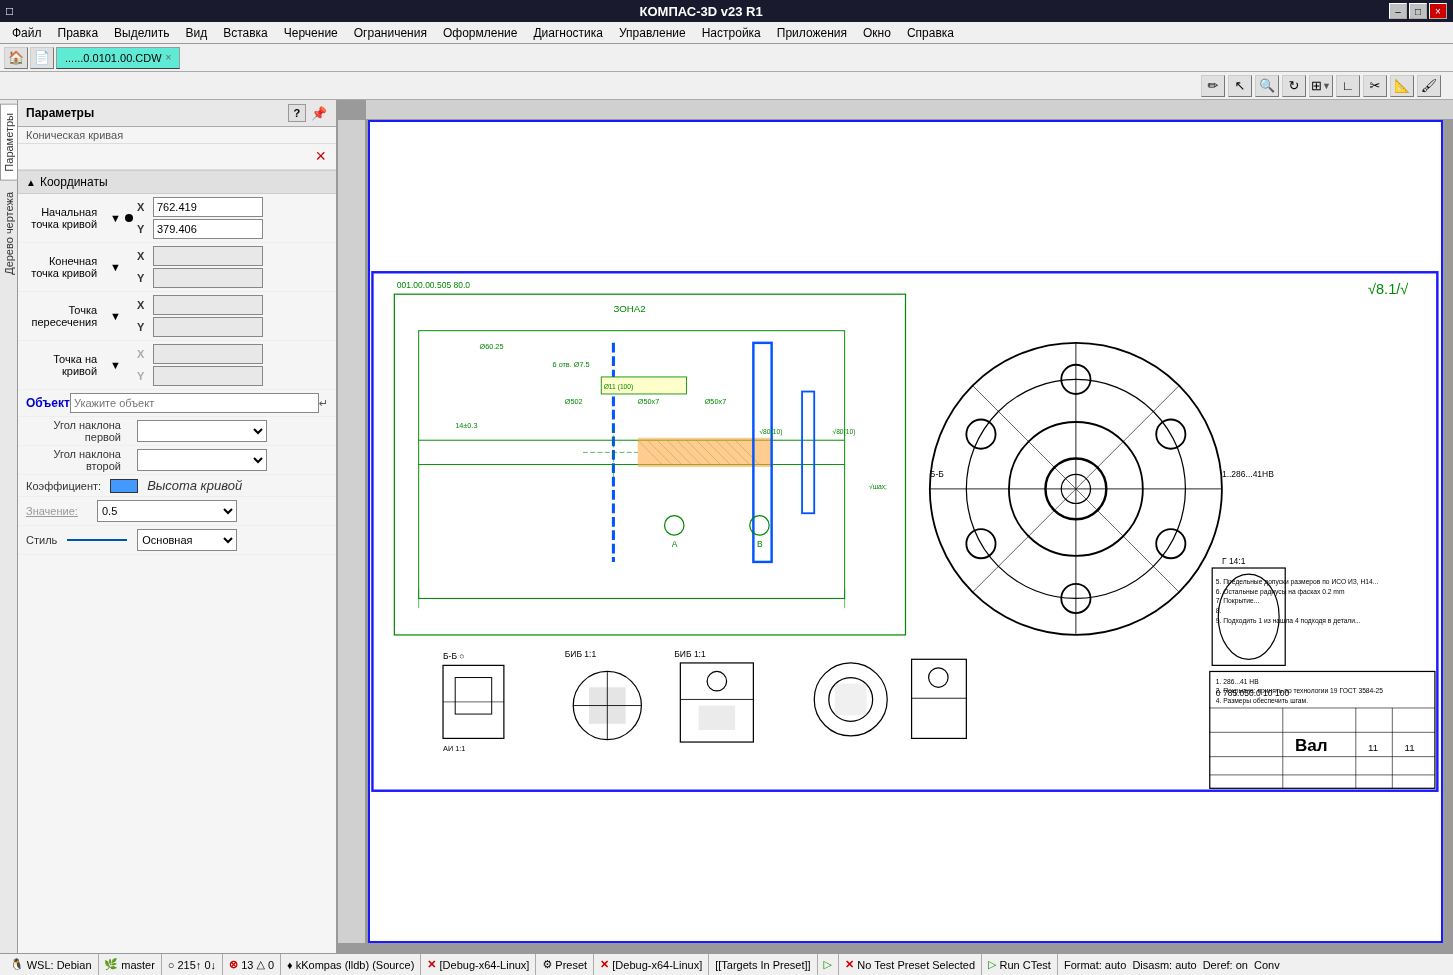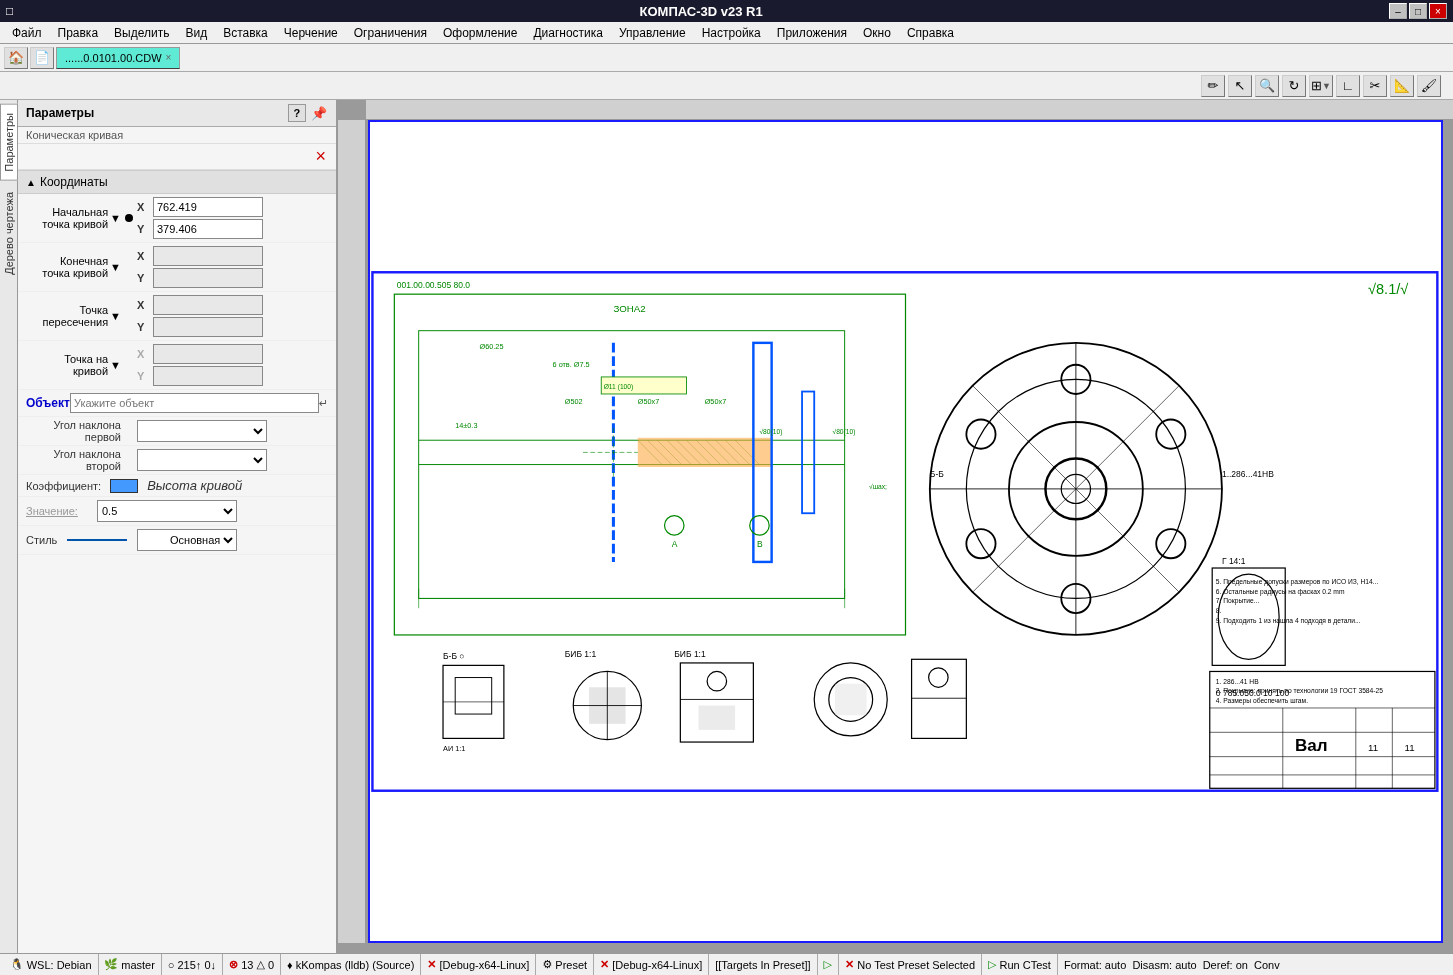--- a/index.html
+++ b/index.html
@@ -147,21 +147,21 @@
       display: flex;
       align-items: center;
       padding: 3px 8px;
       gap: 4px;
       border-bottom: 1px solid #eee;
     }
     .form-label-with-arrow {
       display: flex;
       align-items: center;
       justify-content: flex-end;
-      gap: 2px;
+      gap: 13px;
       width: 95px;
       flex-shrink: 0;
     }
     .coord-group {
       display: flex;
       flex-direction: column;
       gap: 2px;
     }
     .coord-row {
       display: flex;
@@ -569,21 +569,21 @@
     <div class="value-row">
       <span class="value-label">Значение:</span>
       <select class="dropdown-select" style="width:140px;">
         <option>0.5</option>
       </select>
     </div>
 
     <div class="style-row">
       <span class="style-label">Стиль</span>
       <div class="style-line"></div>
-      <select class="dropdown-select" style="width:100px;text-align:right;">
+      <select class="dropdown-select" style="width:100px;">
         <option>Основная</option>
       </select>
     </div>
   </div>
 
   <div class="canvas-area">
 
     <div class="h-ruler"></div>
 
     <div class="v-ruler"></div>

